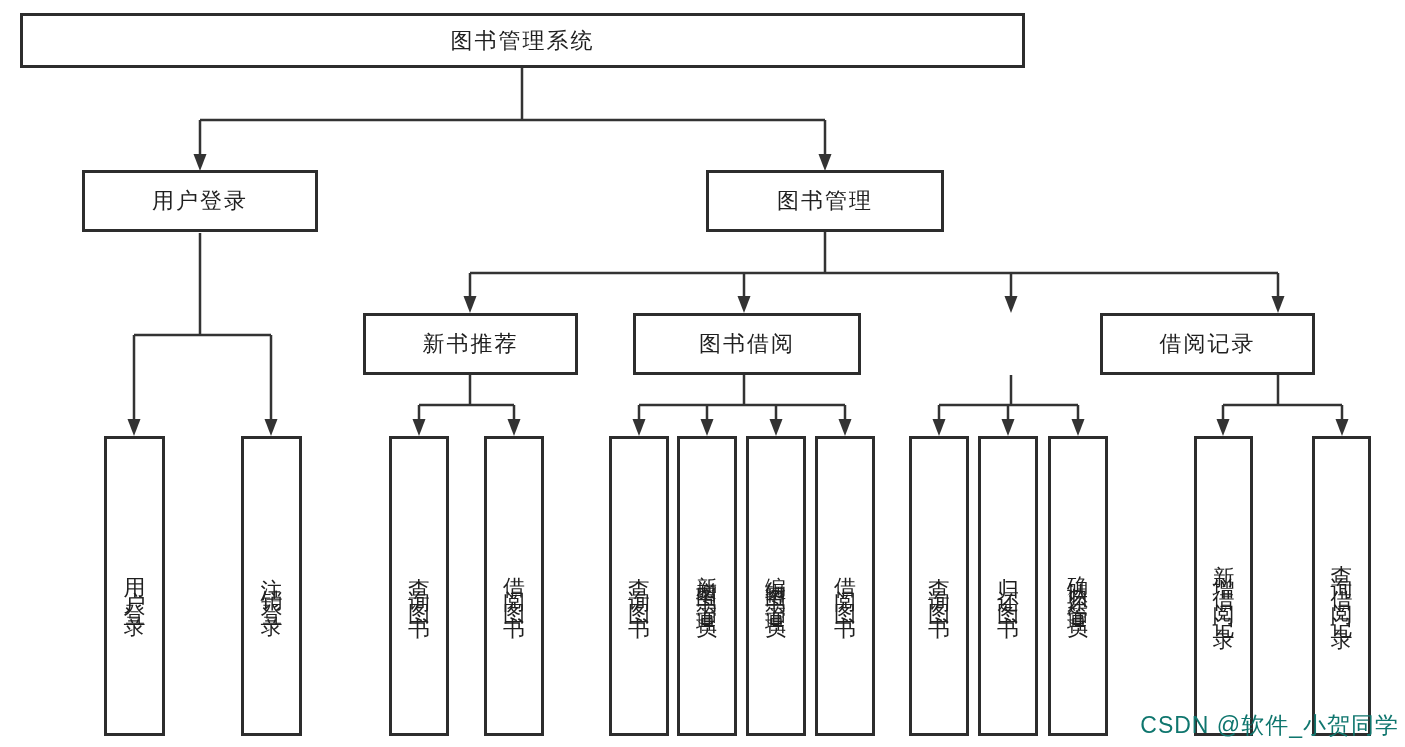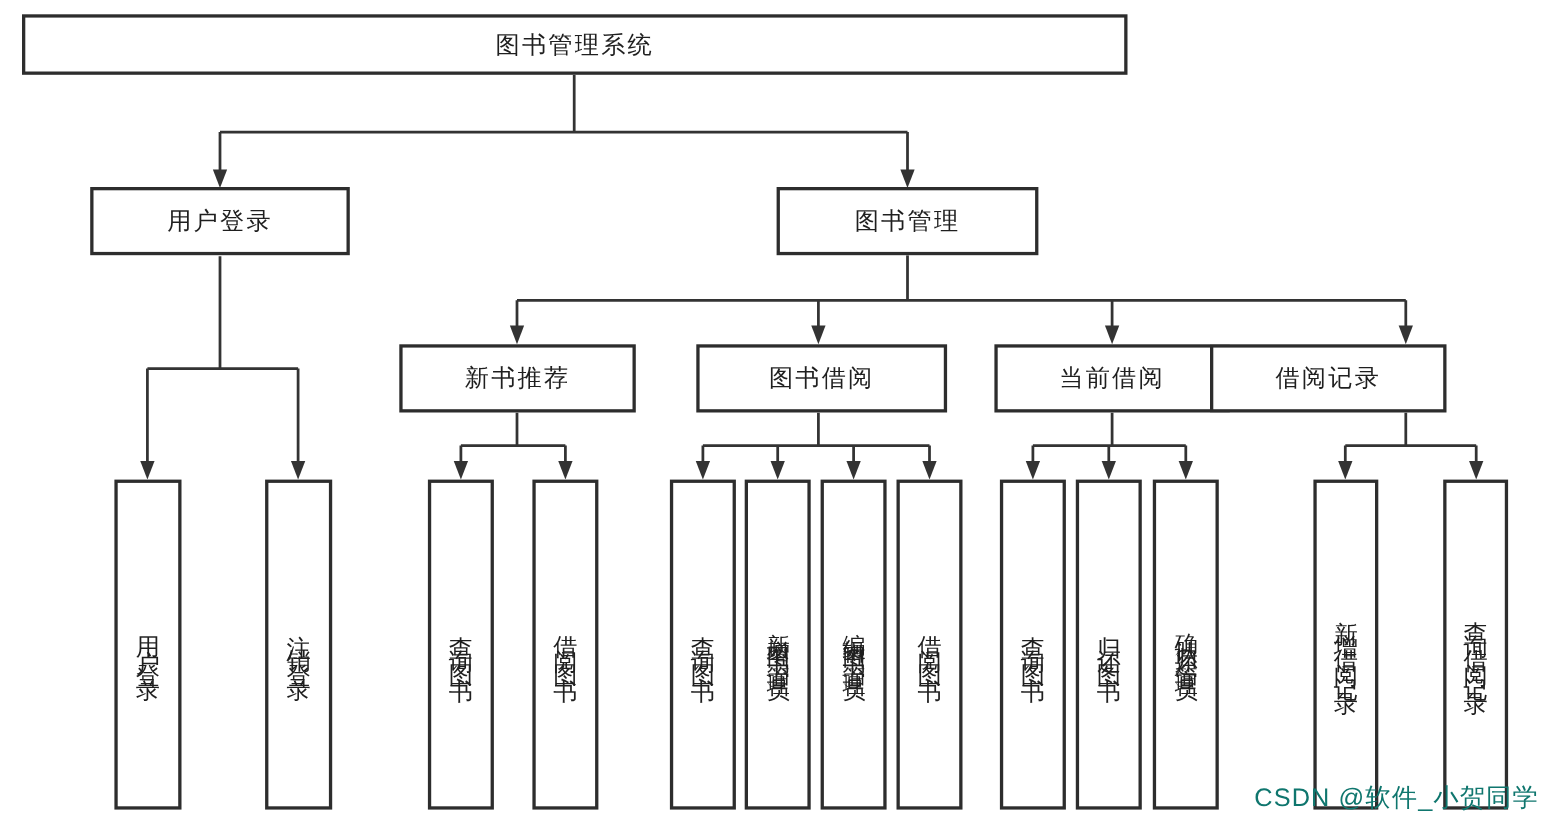--- a/index.html
+++ b/index.html
@@ -108,23 +108,20 @@
   <div class="node l3" style="left:363px;width:215px">
     <span class="h-label">新书推荐</span>
   </div>
 
   <div class="node l2" style="left:706px;width:238px">
     <span class="h-label">图书管理</span>
   </div>
   <div class="node l3" style="left:633px;width:228px">
     <span class="h-label">图书借阅</span>
   </div>
-  <div class="node l3" style="left:904px;width:214px">
-    <span class="h-label">当前借阅</span>
-  </div>
   <div class="node l3" style="left:1100px;width:215px">
     <span class="h-label">借阅记录</span>
   </div>
 
   <div class="node leaf" style="left:104px;width:61px">
     <span class="v-label">用户登录</span>
   </div>
   <div class="node leaf" style="left:241px;width:61px">
     <span class="v-label">注销登录</span>
   </div>

